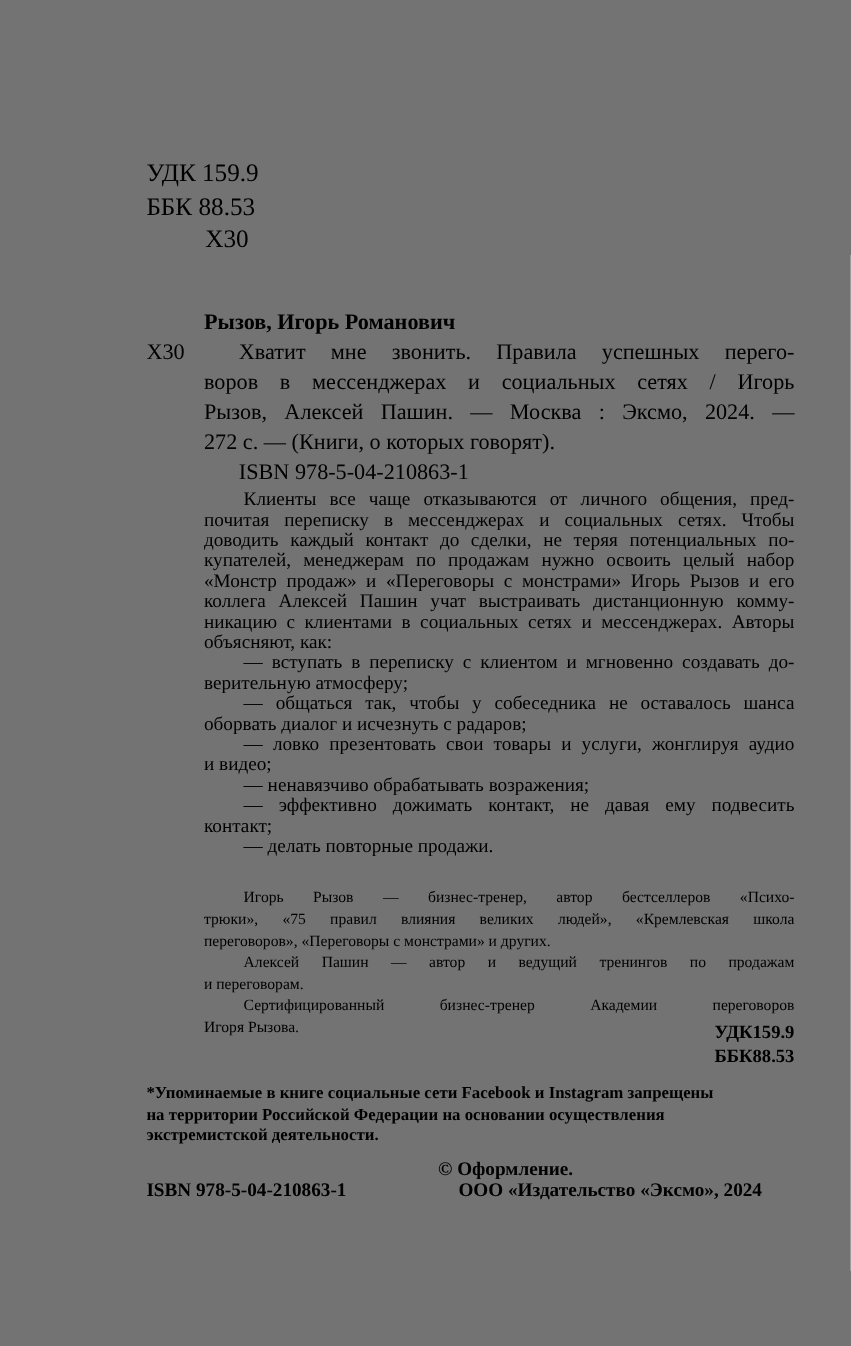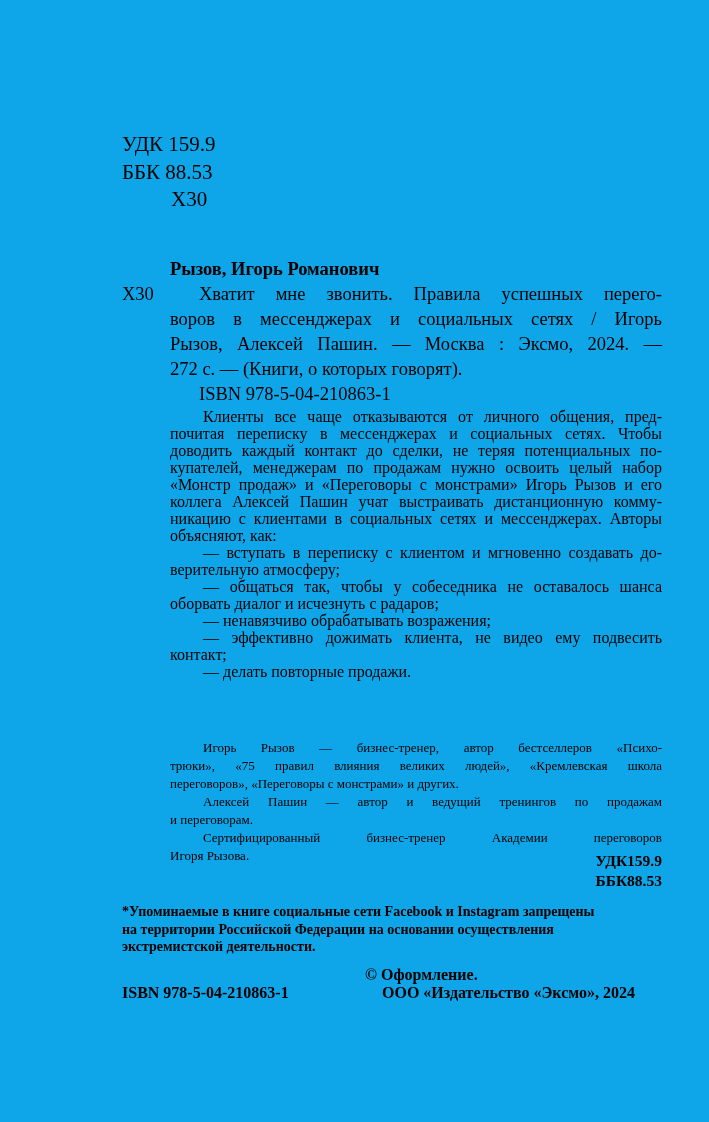--- a/index.html
+++ b/index.html
@@ -1,20 +1,20 @@
 <!DOCTYPE html>
 <html lang="ru"><head>
 <meta charset="utf-8">
 <style>
   html, body { margin: 0; padding: 0; background: #e9e9e9; }
   .page {
     position: relative;
     width: 709px;
     height: 1122px;
-    background: #0ea5e9;
+    background: #737373;
     color: #000000;
     font-family: "Liberation Serif", "DejaVu Serif", serif;
     overflow: hidden;
   }
   .abs { position: absolute; }
 
   
   .top-codes {
     left: 122px; top: 131px;
     font-size: 21px; line-height: 27.5px;
@@ -104,24 +104,28 @@
       </div>
       <div class="para">
         <div class="jline">— вступать в переписку с клиентом и мгновенно создавать до-</div>
         <div class="jline last">верительную атмосферу;</div>
       </div>
       <div class="para">
         <div class="jline">— общаться так, чтобы у собеседника не оставалось шанса</div>
         <div class="jline last">оборвать диалог и исчезнуть с радаров;</div>
       </div>
       <div class="para">
+        <div class="jline">— ловко презентовать свои товары и услуги, жонглируя аудио</div>
+        <div class="jline last">и видео;</div>
+      </div>
+      <div class="para">
         <div class="jline last">— ненавязчиво обрабатывать возражения;</div>
       </div>
       <div class="para">
-        <div class="jline">— эффективно дожимать клиента, не видео ему подвесить</div>
+        <div class="jline">— эффективно дожимать контакт, не давая ему подвесить</div>
         <div class="jline last">контакт;</div>
       </div>
       <div class="para">
         <div class="jline last">— делать повторные продажи.</div>
       </div>
     </div>
 
   <div class="abs bio">
       <div class="para">
         <div class="jline">Игорь Рызов — бизнес-тренер, автор бестселлеров «Психо-</div>

